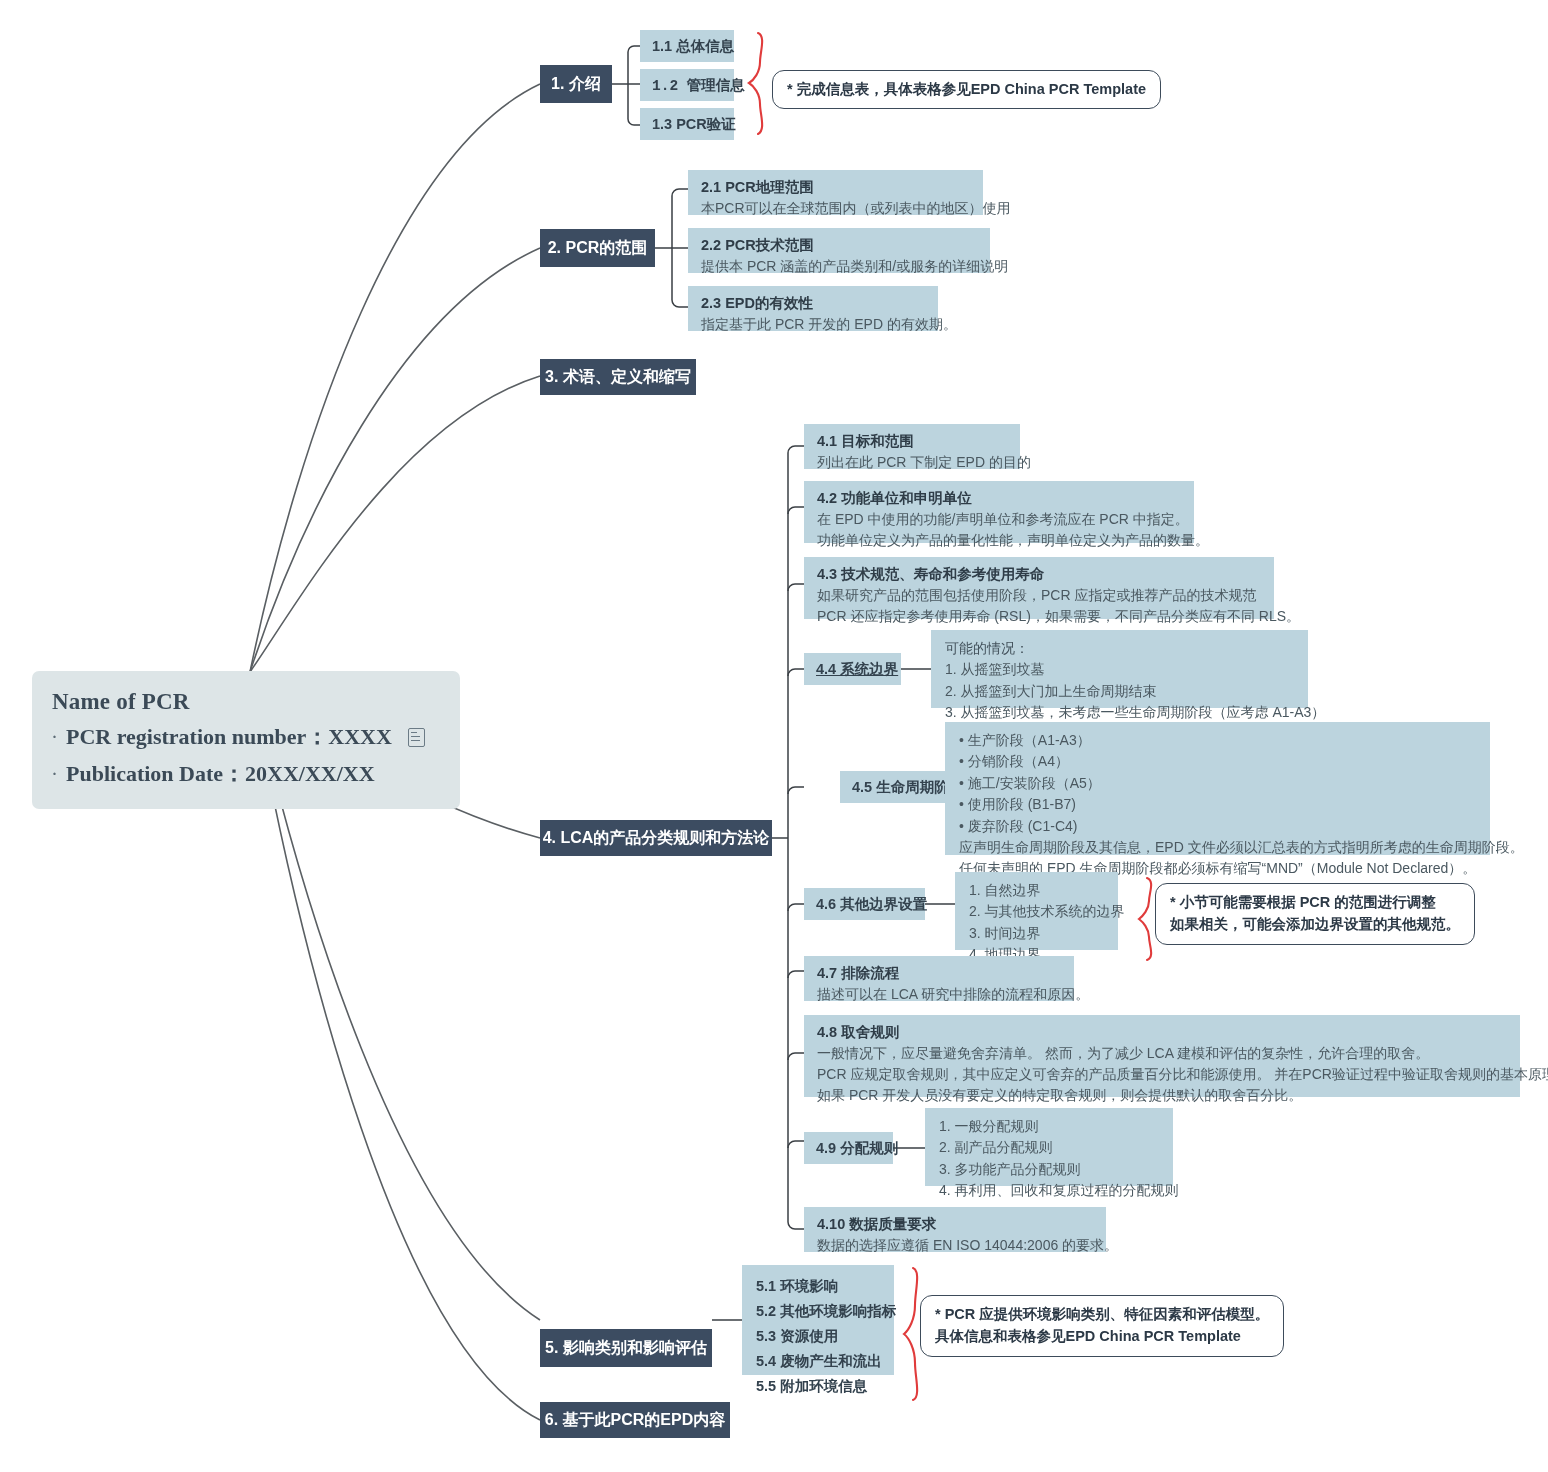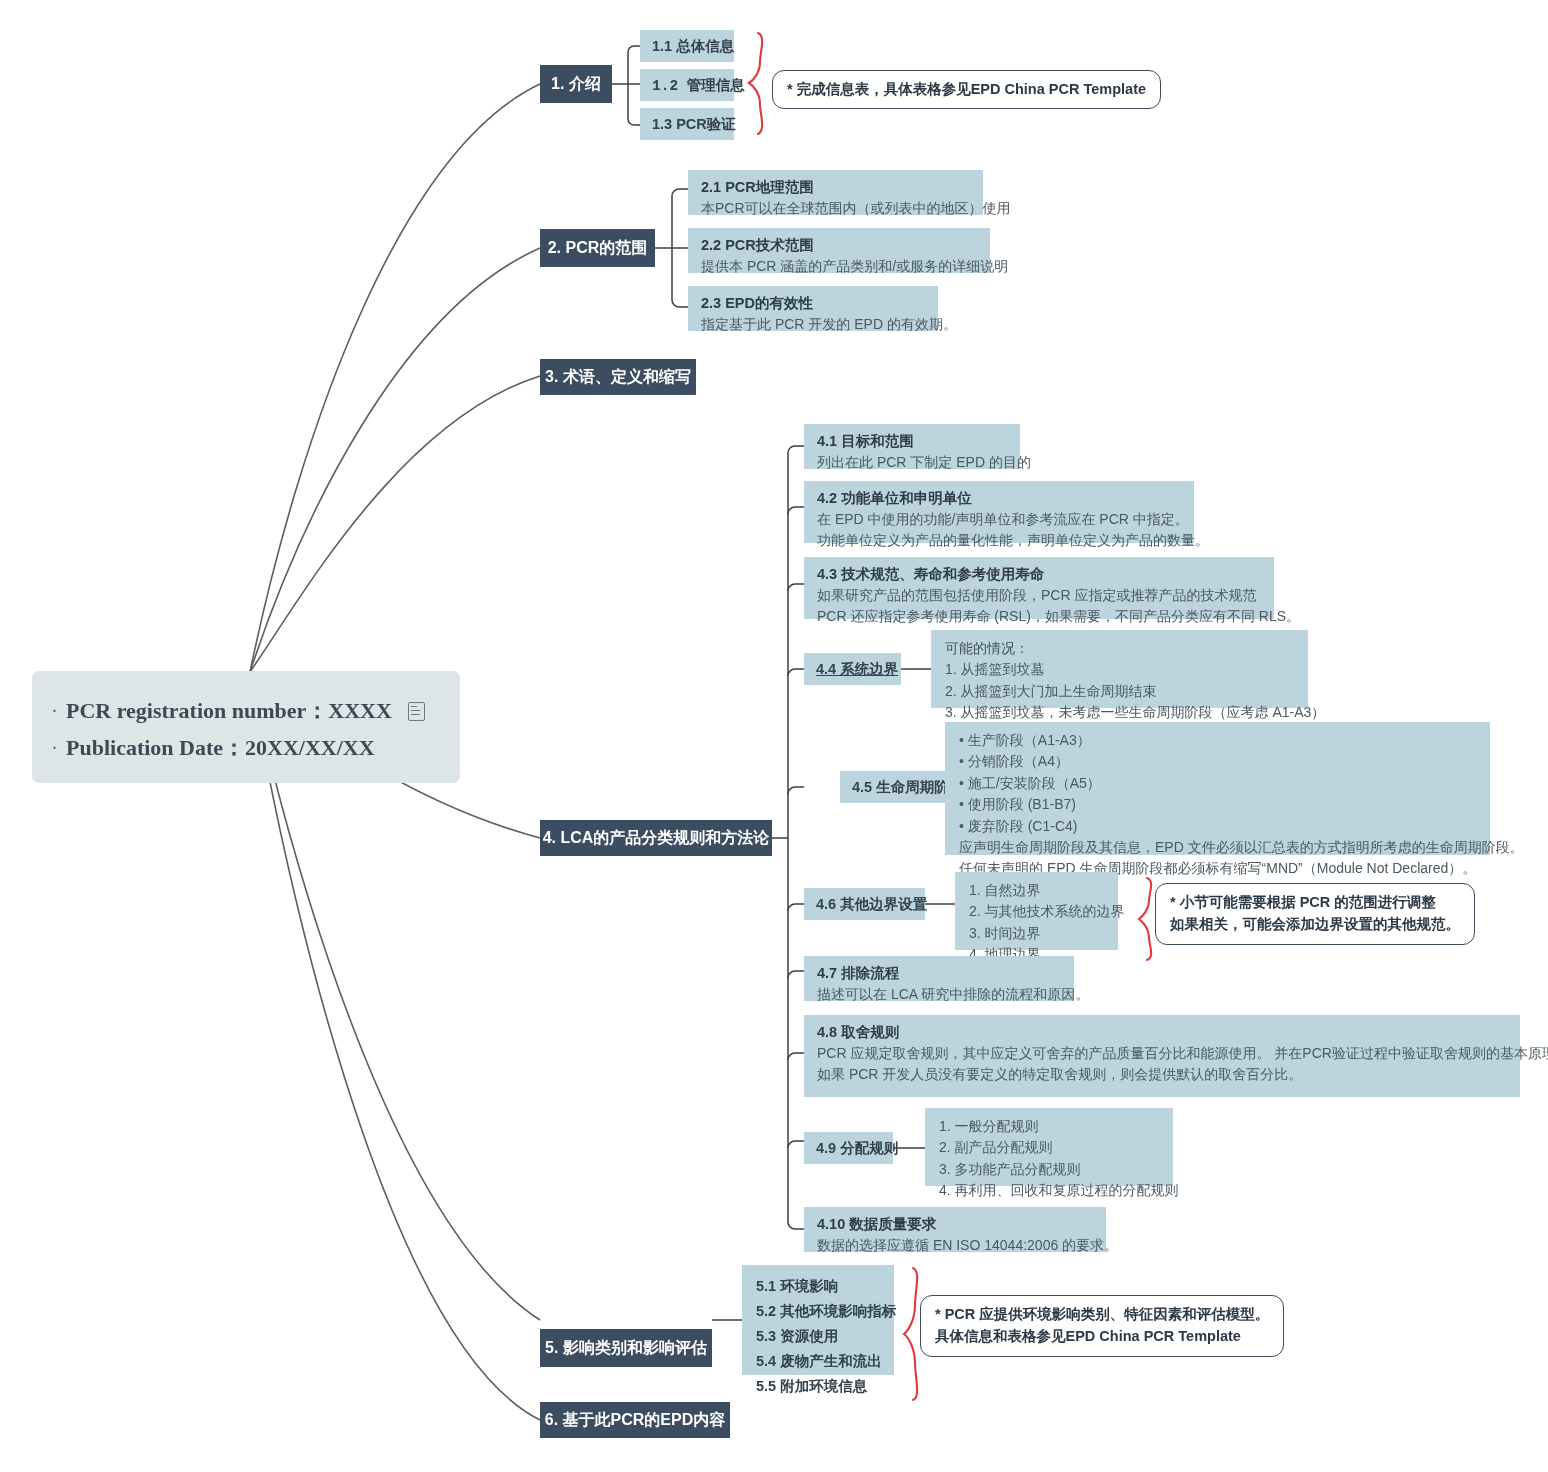--- a/index.html
+++ b/index.html
@@ -133,20 +133,21 @@
 
     <g fill="none" stroke="#e03b3b" stroke-width="2.1" stroke-linecap="round">
       <path d="M758,33 C766,36 760,52 760,62 C760,72 754,80 749,83 C754,86 760,94 760,104 C760,114 766,130 758,134"></path>
       <path d="M1147,878 C1155,881 1149,893 1149,901 C1149,909 1143,916 1139,919 C1143,922 1149,929 1149,937 C1149,945 1155,957 1147,960"></path>
       <path d="M1832,0"></path>
       <path d="M913,1268 C921,1271 915,1291 915,1305 C915,1319 909,1330 904,1334 C909,1338 915,1349 915,1363 C915,1377 921,1397 913,1400"></path>
     </g>
   </svg>
 
   <div class="root">
+    <div class="r-title">Name of PCR</div>
     <div class="r-line">
       <span class="r-bullet">·</span>
       <span>PCR registration number：XXXX</span>
       <span class="note-ico">
           <i></i>
           <i></i>
           <i></i>
         </span>
     </div>
     <div class="r-line">
@@ -234,20 +235,21 @@
     <div>如果相关，可能会添加边界设置的其他规范。</div>
   </div>
 
   <div class="blk" style="left:804px;top:956px;width:270px;height:45px;">
     <div class="bt">4.7 排除流程</div>
     <div class="bb">描述可以在 LCA 研究中排除的流程和原因。</div>
   </div>
 
   <div class="blk" style="left:804px;top:1015px;width:716px;height:82px;">
     <div class="bt">4.8 取舍规则</div>
+    <div class="bb">一般情况下，应尽量避免舍弃清单。 然而，为了减少 LCA 建模和评估的复杂性，允许合理的取舍。</div>
     <div class="bb">PCR 应规定取舍规则，其中应定义可舍弃的产品质量百分比和能源使用。 并在PCR验证过程中验证取舍规则的基本原理。</div>
     <div class="bb"> 如果 PCR 开发人员没有要定义的特定取舍规则，则会提供默认的取舍百分比。</div>
   </div>
 
   <div class="chip" style="left:804px;top:1132px;width:89px;height:32px;">4.9 分配规则</div>
   <div class="lbox" style="left:925px;top:1108px;width:248px;height:78px;">
     <div>1. 一般分配规则</div>
     <div>2. 副产品分配规则</div>
     <div>3. 多功能产品分配规则</div>
     <div>4. 再利用、回收和复原过程的分配规则</div>

